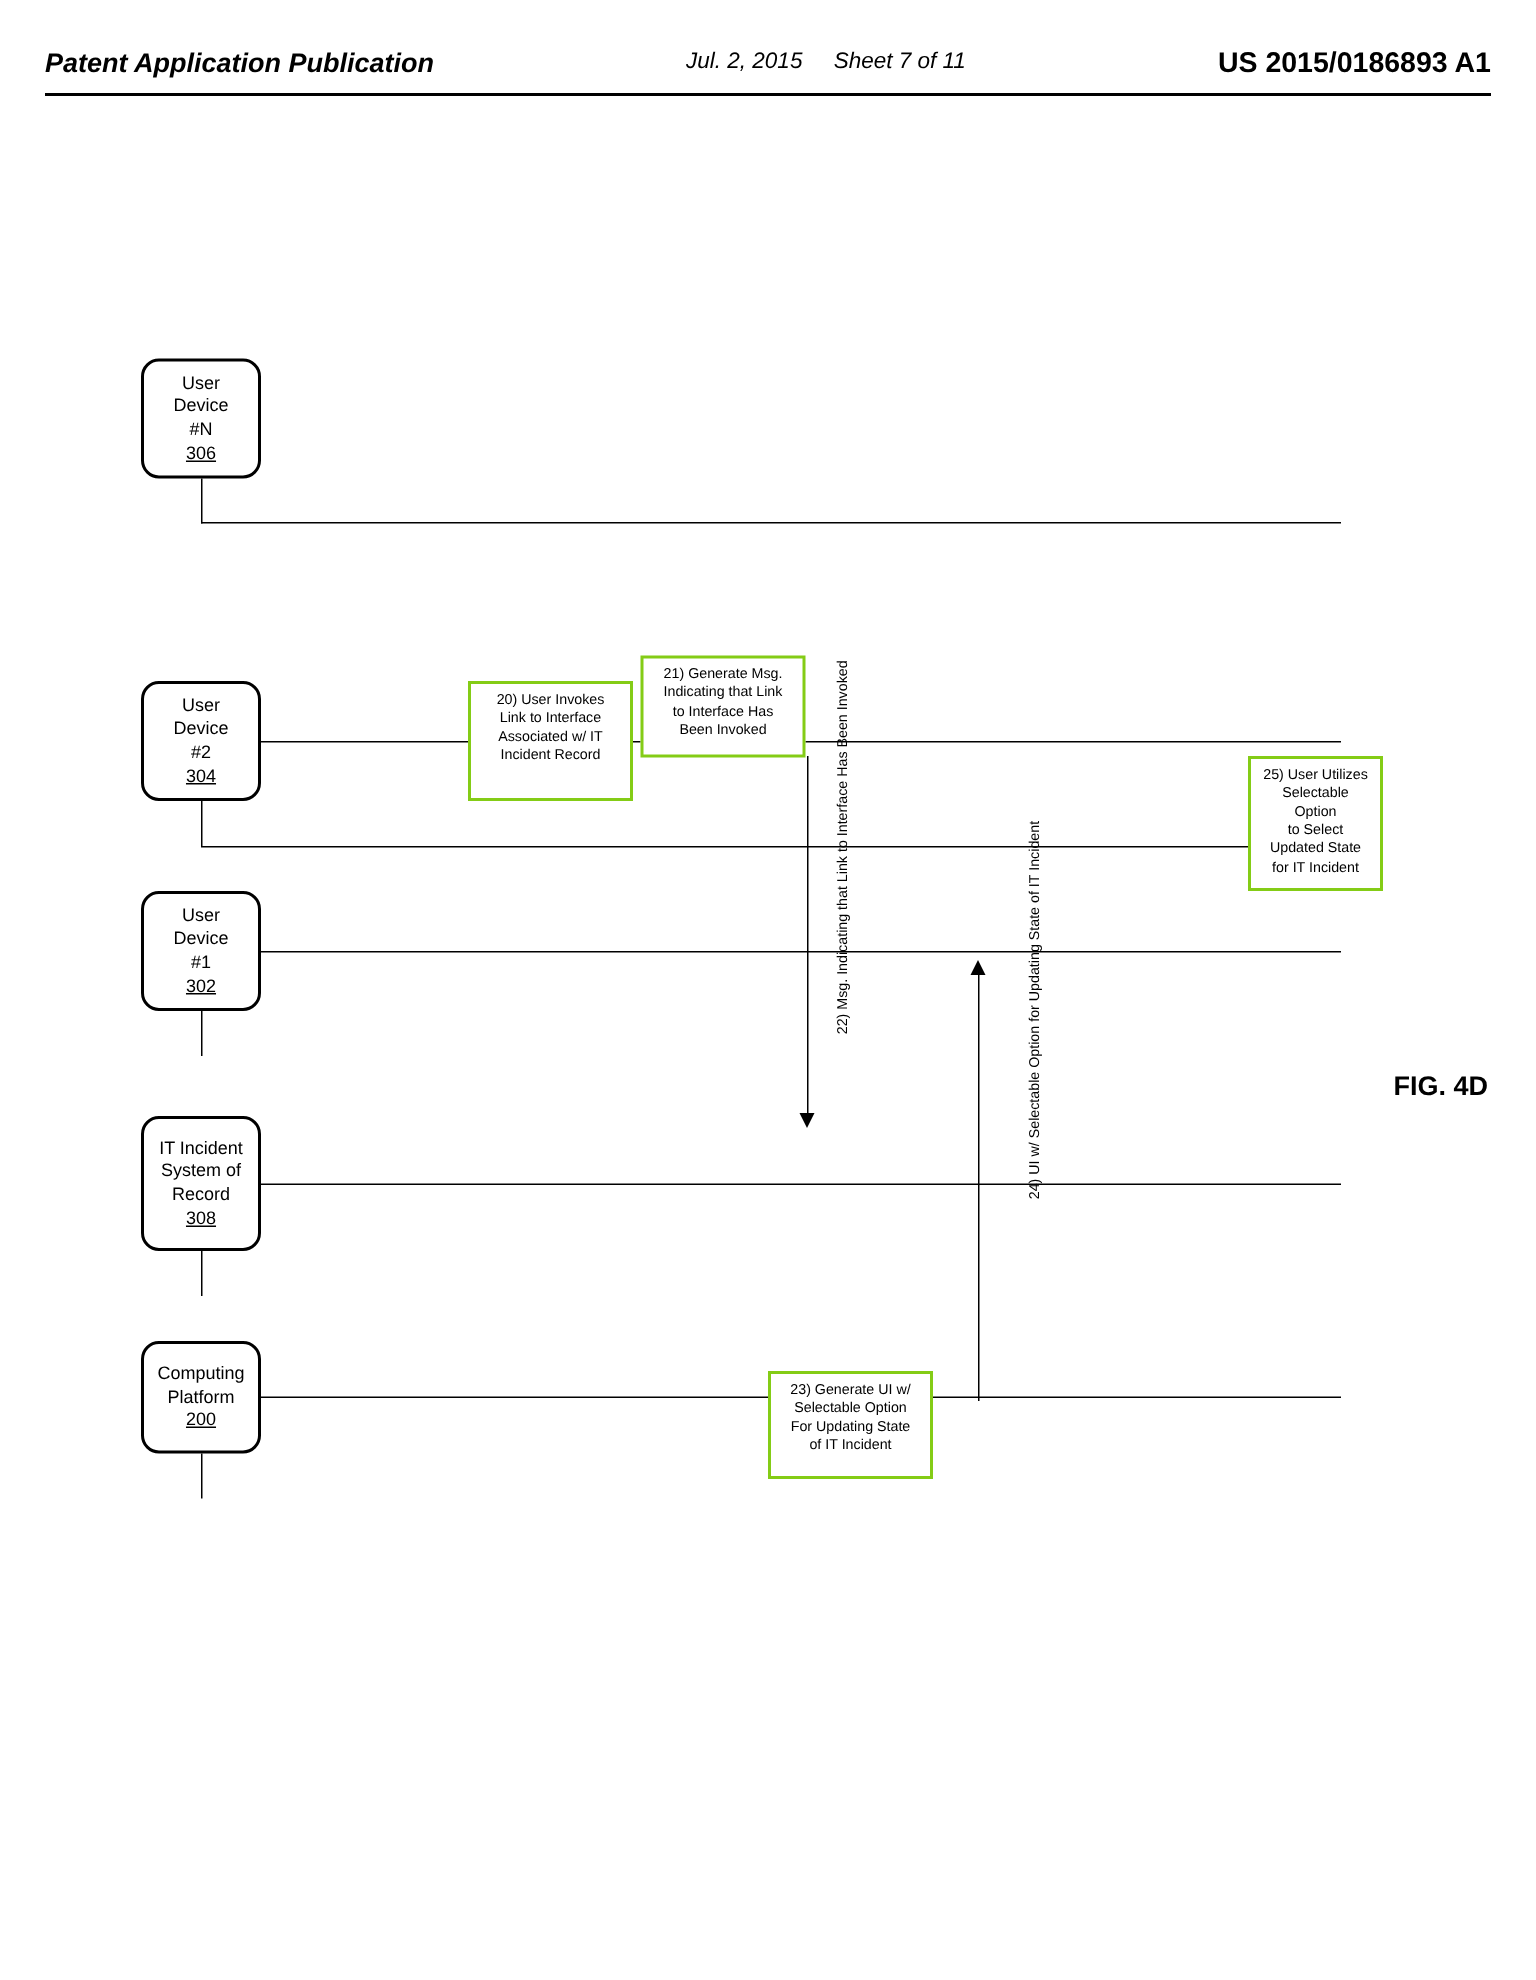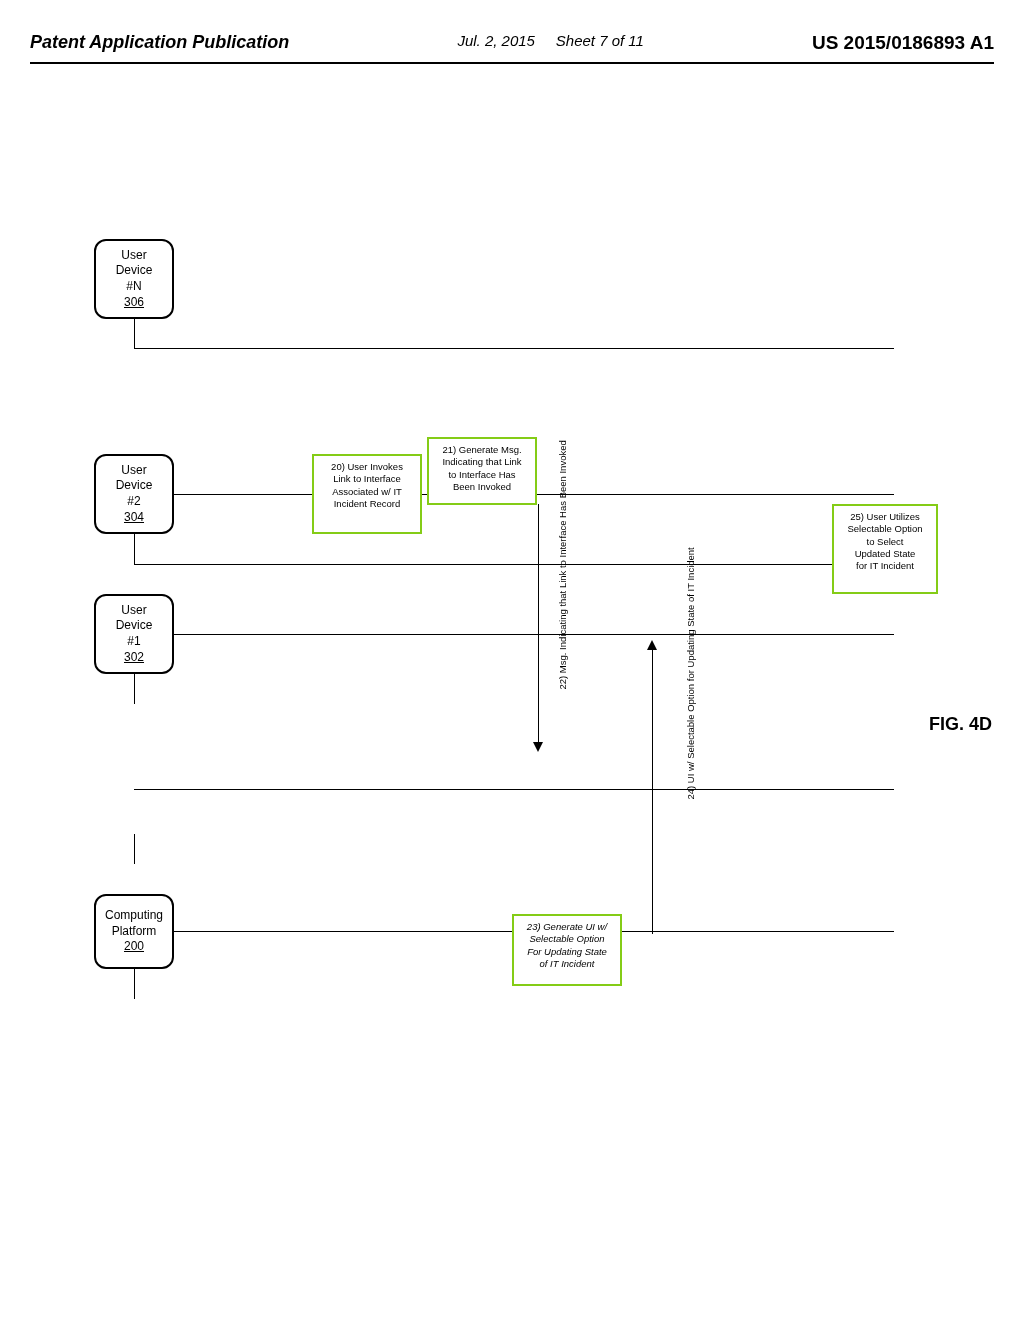--- a/index.html
+++ b/index.html
@@ -136,20 +136,24 @@
     <div class="actor-box" style="left:62px; top:370px; width:80px; height:80px;">
       <span class="label">User<br>Device<br>#2</span>
       <span class="number">304</span>
     </div>
 
     <div class="actor-box" style="left:62px; top:510px; width:80px; height:80px;">
       <span class="label">User<br>Device<br>#1</span>
       <span class="number">302</span>
     </div>
 
+    <div class="actor-box" style="left:62px; top:660px; width:80px; height:90px;">
+      <span class="label">IT Incident<br>System of<br>Record</span>
+      <span class="number">308</span>
+    </div>
 
     <div class="actor-box" style="left:62px; top:810px; width:80px; height:75px;">
       <span class="label">Computing<br>Platform</span>
       <span class="number">200</span>
     </div>
 
     <div class="lifeline" style="left:102px; top:235px; height:30px;"></div>
 
     <div style="position:absolute; left:102px; top:264px; width:760px; height:1px; background:#000; z-index:1;"></div>
 
@@ -176,38 +180,38 @@
 Incident Record</span>
     </div>
 
     <div class="step-box" style="left:395px; top:353px; width:110px; height:68px; font-size:9.5px;">
       <span style="white-space:pre-line; font-size:9.5px;">21) Generate Msg.
 Indicating that Link
 to Interface Has
 Been Invoked</span>
     </div>
 
-    <div class="step-box" style="left:800px; top:420px; width:106px; height:90px; font-size:9.5px;">
+    <div class="step-box" style="left:800px; top:420px; width:90px; height:90px; font-size:9.5px;">
       <span style="white-space:pre-line; font-size:9.5px;">25) User Utilizes
 Selectable Option
 to Select
 Updated State
 for IT Incident</span>
     </div>
 
     <div style="position:absolute; left:506px; top:420px; width:1px; height:240px; background:#000; z-index:5;"></div>
 
     <div style="position:absolute; left:501px; top:658px; width:0; height:0; border-left:5px solid transparent; border-right:5px solid transparent; border-top:10px solid #000; z-index:5;"></div>
 
     <div class="rotated-label" style="left:430px; top:500px; width:200px; font-size:9.5px;">
       <span>22) Msg. Indicating that Link to Interface Has Been Invoked</span>
     </div>
 
     <div class="step-box" style="left:480px; top:830px; width:110px; height:72px; font-size:9.5px;">
-      <span style="white-space:pre-line; font-size:9.5px;font-style:italic;">23) Generate UI w/
+      <span style="white-space:pre-line; font-size:9.5px;">23) Generate UI w/
 Selectable Option
 For Updating State
 of IT Incident</span>
     </div>
 
     <div style="position:absolute; left:620px; top:560px; width:1px; height:290px; background:#000; z-index:5;"></div>
 
     <div style="position:absolute; left:615px; top:556px; width:0; height:0; border-left:5px solid transparent; border-right:5px solid transparent; border-bottom:10px solid #000; z-index:5;"></div>
 
     <div class="rotated-label" style="left:548px; top:600px; width:220px; font-size:9.5px;">

